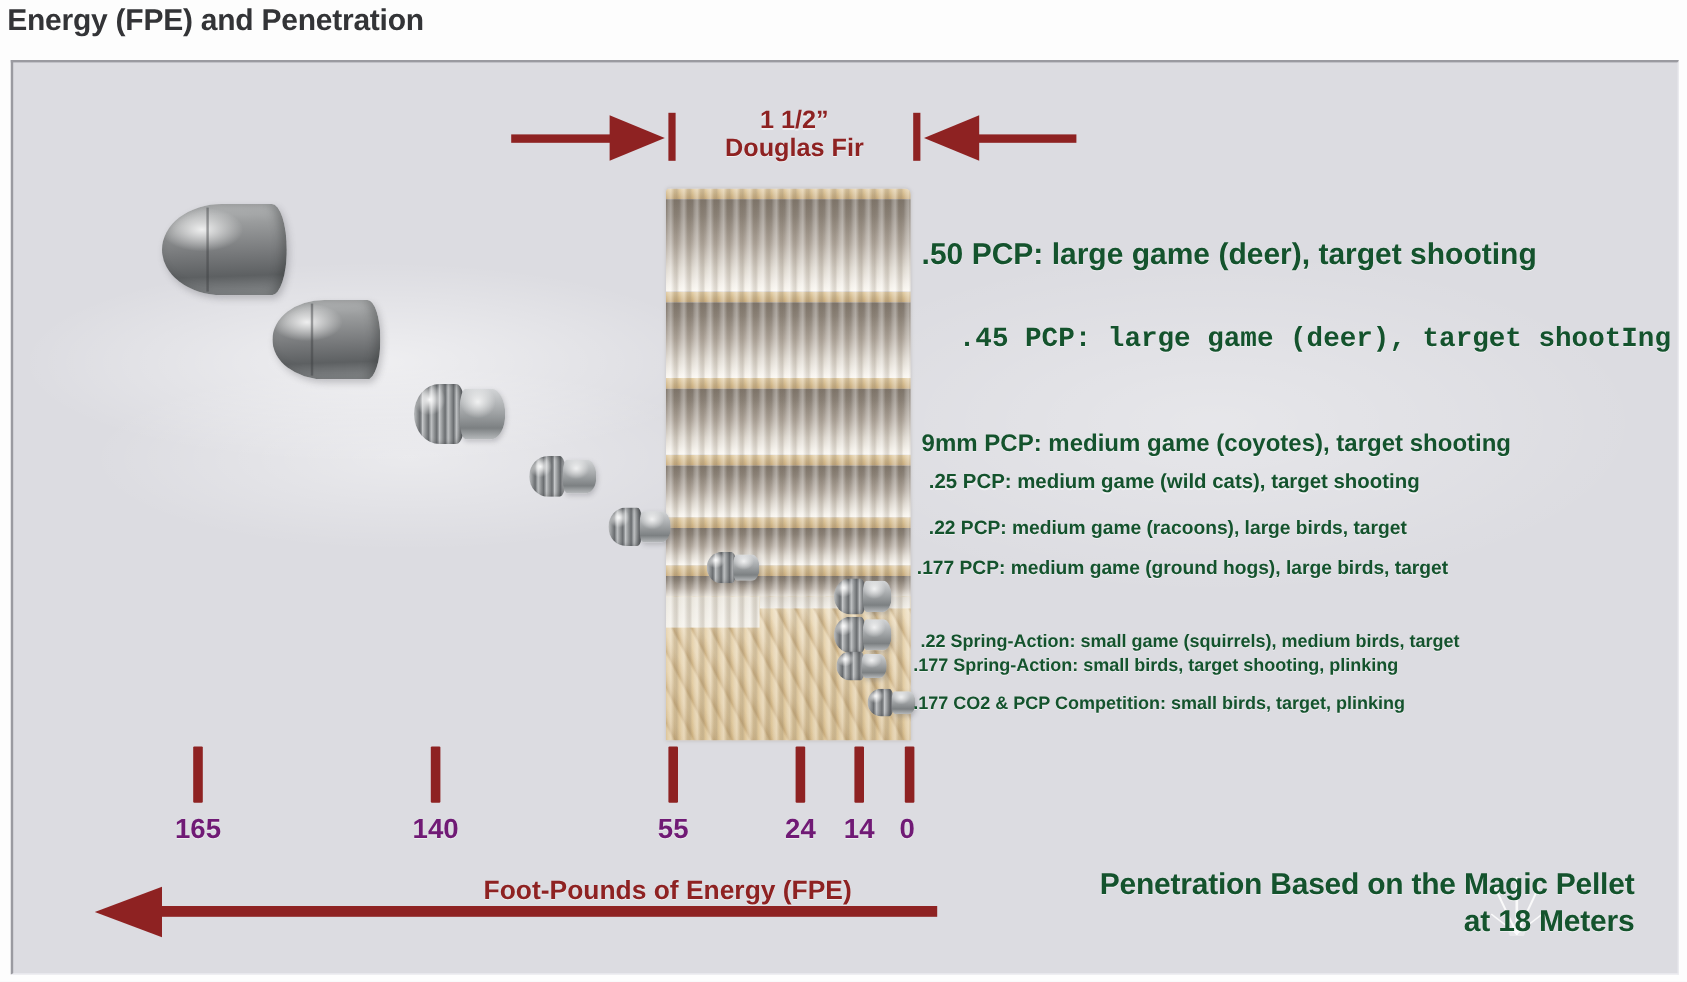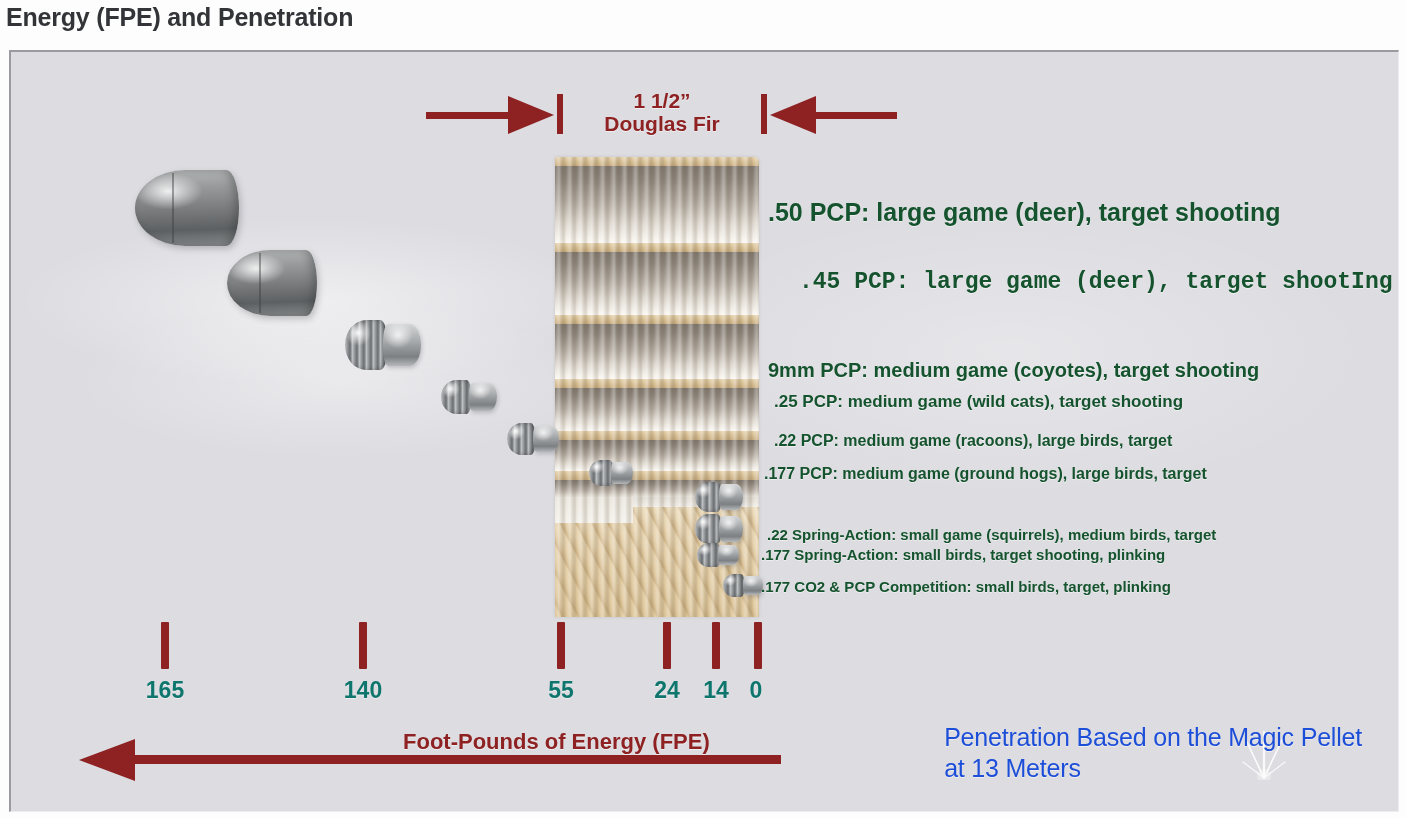--- a/index.html
+++ b/index.html
@@ -157,21 +157,21 @@
     position: absolute; color: #14532d; font-weight: bold; white-space: nowrap;
     text-shadow: 0 1px 0 rgba(255,255,255,.5);
   }
 
   
   .tick {
     position: absolute; width: 8px; height: 47px;
     background: #8e2222; border-radius: 1px;
   }
   .tick-label {
-    position: absolute; color: #0f766e; font-weight: bold; font-size: 23px;
+    position: absolute; color: #701a75; font-weight: bold; font-size: 23px;
     transform: translateX(-50%); text-shadow: 0 1px 0 rgba(255,255,255,.5);
   }
 
   
   #fpe-caption {
     position: absolute; left: 392px; top: 677px;
     color: #8e2222; font-weight: bold; font-size: 22px;
     text-shadow: 0 1px 0 rgba(255,255,255,.5);
   }
   #fpe-arrow-shaft {
@@ -179,22 +179,22 @@
     background: #8e2222;
   }
   #fpe-arrow-head {
     position: absolute; left: 68px; top: 687px; width: 0; height: 0;
     border-right: 56px solid #8e2222;
     border-top: 21px solid transparent;
     border-bottom: 21px solid transparent;
   }
   #pen-caption {
     position: absolute; right: 36px; top: 670px;
-    color: #1d4ed8; font-weight: normal; font-size: 25px; line-height: 1.22;
-    letter-spacing: -.2px;
+    color: #14532d; font-weight: bold; font-size: 25px; line-height: 1.22;
+    text-align: right; letter-spacing: -.2px;
     text-shadow: 0 1px 0 rgba(255,255,255,.5);
   }
   #sparkle {
     position: absolute; left: 1231px; top: 676px; width: 44px; height: 52px;
     pointer-events: none; opacity: .95;
   }
 </style>
 </head>
 <body>
 
@@ -323,17 +323,17 @@
         <line x1="22" y1="50" x2="4" y2="12" stroke-width="1.7"></line>
         <line x1="22" y1="50" x2="40" y2="12" stroke-width="1.7"></line>
         <line x1="22" y1="50" x2="1" y2="34" stroke-width="1.2"></line>
         <line x1="22" y1="50" x2="43" y2="34" stroke-width="1.2"></line>
       </g>
       <circle cx="22" cy="48" r="7" fill="#ffffff" opacity="0.35"></circle>
     </svg>
 
     <div id="pen-caption">
       <div>Penetration Based on the Magic Pellet</div>
-      <div>at 13 Meters</div>
+      <div>at 18 Meters</div>
     </div>
 
   </div>
 </div>
 
 </body></html>

